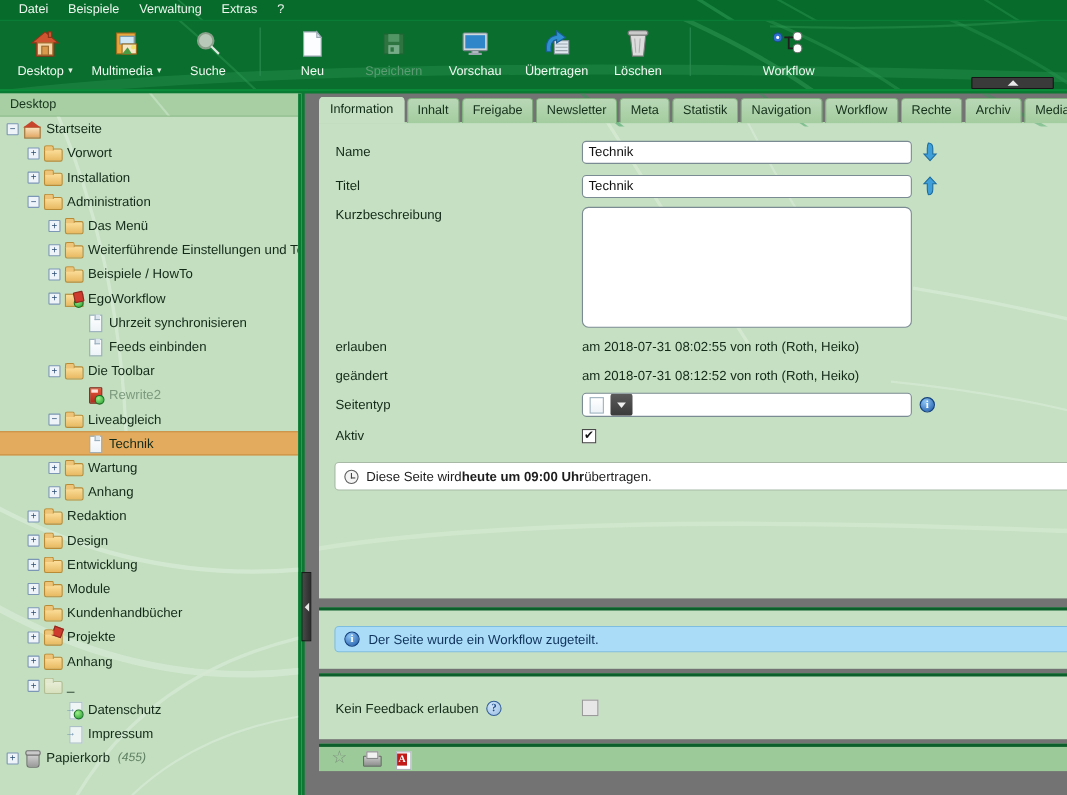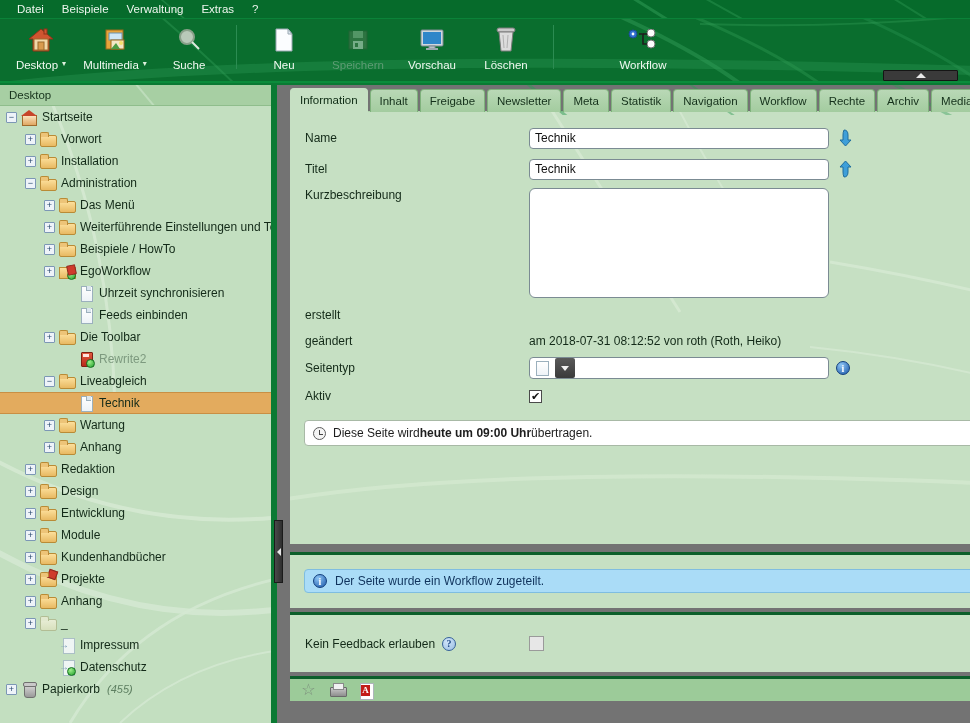--- a/index.html
+++ b/index.html
@@ -388,20 +388,32 @@
         <svg width="28" height="24" viewBox="0 0 28 24">
           <rect x="3" y="2" width="22" height="16" rx="1" fill="#cfd7dd" stroke="#7d8a92"></rect>
           <rect x="5" y="4" width="18" height="12" fill="#2f86c9"></rect>
           <rect x="11" y="18" width="6" height="3" fill="#b5bfc6" stroke="#7d8a92"></rect>
           <rect x="8" y="20" width="12" height="2" fill="#9aa6ad"></rect>
         </svg>
       </div>
       <span class="lbl">Vorschau</span>
     </div>
 
+    <div class="tbitem">
+      <div class="glyph">
+        <svg width="28" height="26" viewBox="0 0 28 26">
+          <rect x="12" y="10" width="13" height="12" fill="#dfe7ee" stroke="#8e9aa3"></rect>
+          <line x1="13" y1="13" x2="24" y2="13" stroke="#9aa6ad"></line>
+          <line x1="13" y1="16" x2="24" y2="16" stroke="#9aa6ad"></line>
+          <line x1="13" y1="19" x2="24" y2="19" stroke="#9aa6ad"></line>
+          <path d="M5 20 Q3 7 14 5 L14 1 L22 7 L14 12 L14 9 Q8 10 9 20 Z" fill="#2f8fd0" stroke="#1a5f95"></path>
+        </svg>
+      </div>
+      <span class="lbl">Übertragen</span>
+    </div>
 
     <div class="tbitem">
       <div class="glyph">
         <svg width="24" height="26" viewBox="0 0 24 26">
           <rect x="3" y="1" width="18" height="4" rx="2" fill="#cacaca" stroke="#7b7b7b"></rect>
           <path d="M5 5 L19 5 L17 24 L7 24 Z" fill="#dcdcdc" stroke="#7b7b7b"></path>
           <line x1="9" y1="8" x2="10" y2="21" stroke="#b0b0b0"></line>
           <line x1="14" y1="8" x2="13" y2="21" stroke="#b0b0b0"></line>
         </svg>
       </div>
@@ -570,29 +582,29 @@
           <span class="ico folder"></span>
           <span class="tlabel">Anhang</span>
         </div>
         <div class="trow" style="padding-left: 25px;">
           <div class="tog">+</div>
           <span class="ico folder pale"></span>
           <span class="tlabel">_</span>
         </div>
         <div class="trow" style="padding-left: 44px;">
           <div class="tog none"></div>
-          <span class="ico link"></span>
-          <span class="tlabel">Impressum</span>
-        </div>
-        <div class="trow" style="padding-left: 44px;">
-          <div class="tog none"></div>
           <span class="ico link">
             <span class="badge"></span>
           </span>
           <span class="tlabel">Datenschutz</span>
+        </div>
+        <div class="trow" style="padding-left: 44px;">
+          <div class="tog none"></div>
+          <span class="ico link"></span>
+          <span class="tlabel">Impressum</span>
         </div>
         <div class="trow" style="padding-left: 6px;">
           <div class="tog">+</div>
           <span class="ico trash"></span>
           <span class="tlabel">Papierkorb</span>
           <span class="tcount">(455)</span>
         </div>
       </div>
   </div>
 </div>
@@ -652,21 +664,22 @@
           </svg>
         </div>
       </div>
 
       <div class="formrow" style="height:118px;align-items:flex-start;padding-top:4px">
         <div class="flabel">Kurzbeschreibung</div>
         <textarea class="ftextarea" style=""></textarea>
       </div>
 
       <div class="formrow" style="height:26px">
-        <div class="flabel">erstellt</div>
+        <div class="flabel">erlauben</div>
+        <div class="fstatic">am 2018-07-31 08:02:55 von roth (Roth, Heiko)</div>
       </div>
 
       <div class="formrow" style="height:26px">
         <div class="flabel">geändert</div>
         <div class="fstatic">am 2018-07-31 08:12:52 von roth (Roth, Heiko)</div>
       </div>
 
       <div class="formrow" style="height:28px">
         <div class="flabel">Seitentyp</div>
         <div class="fselect">

